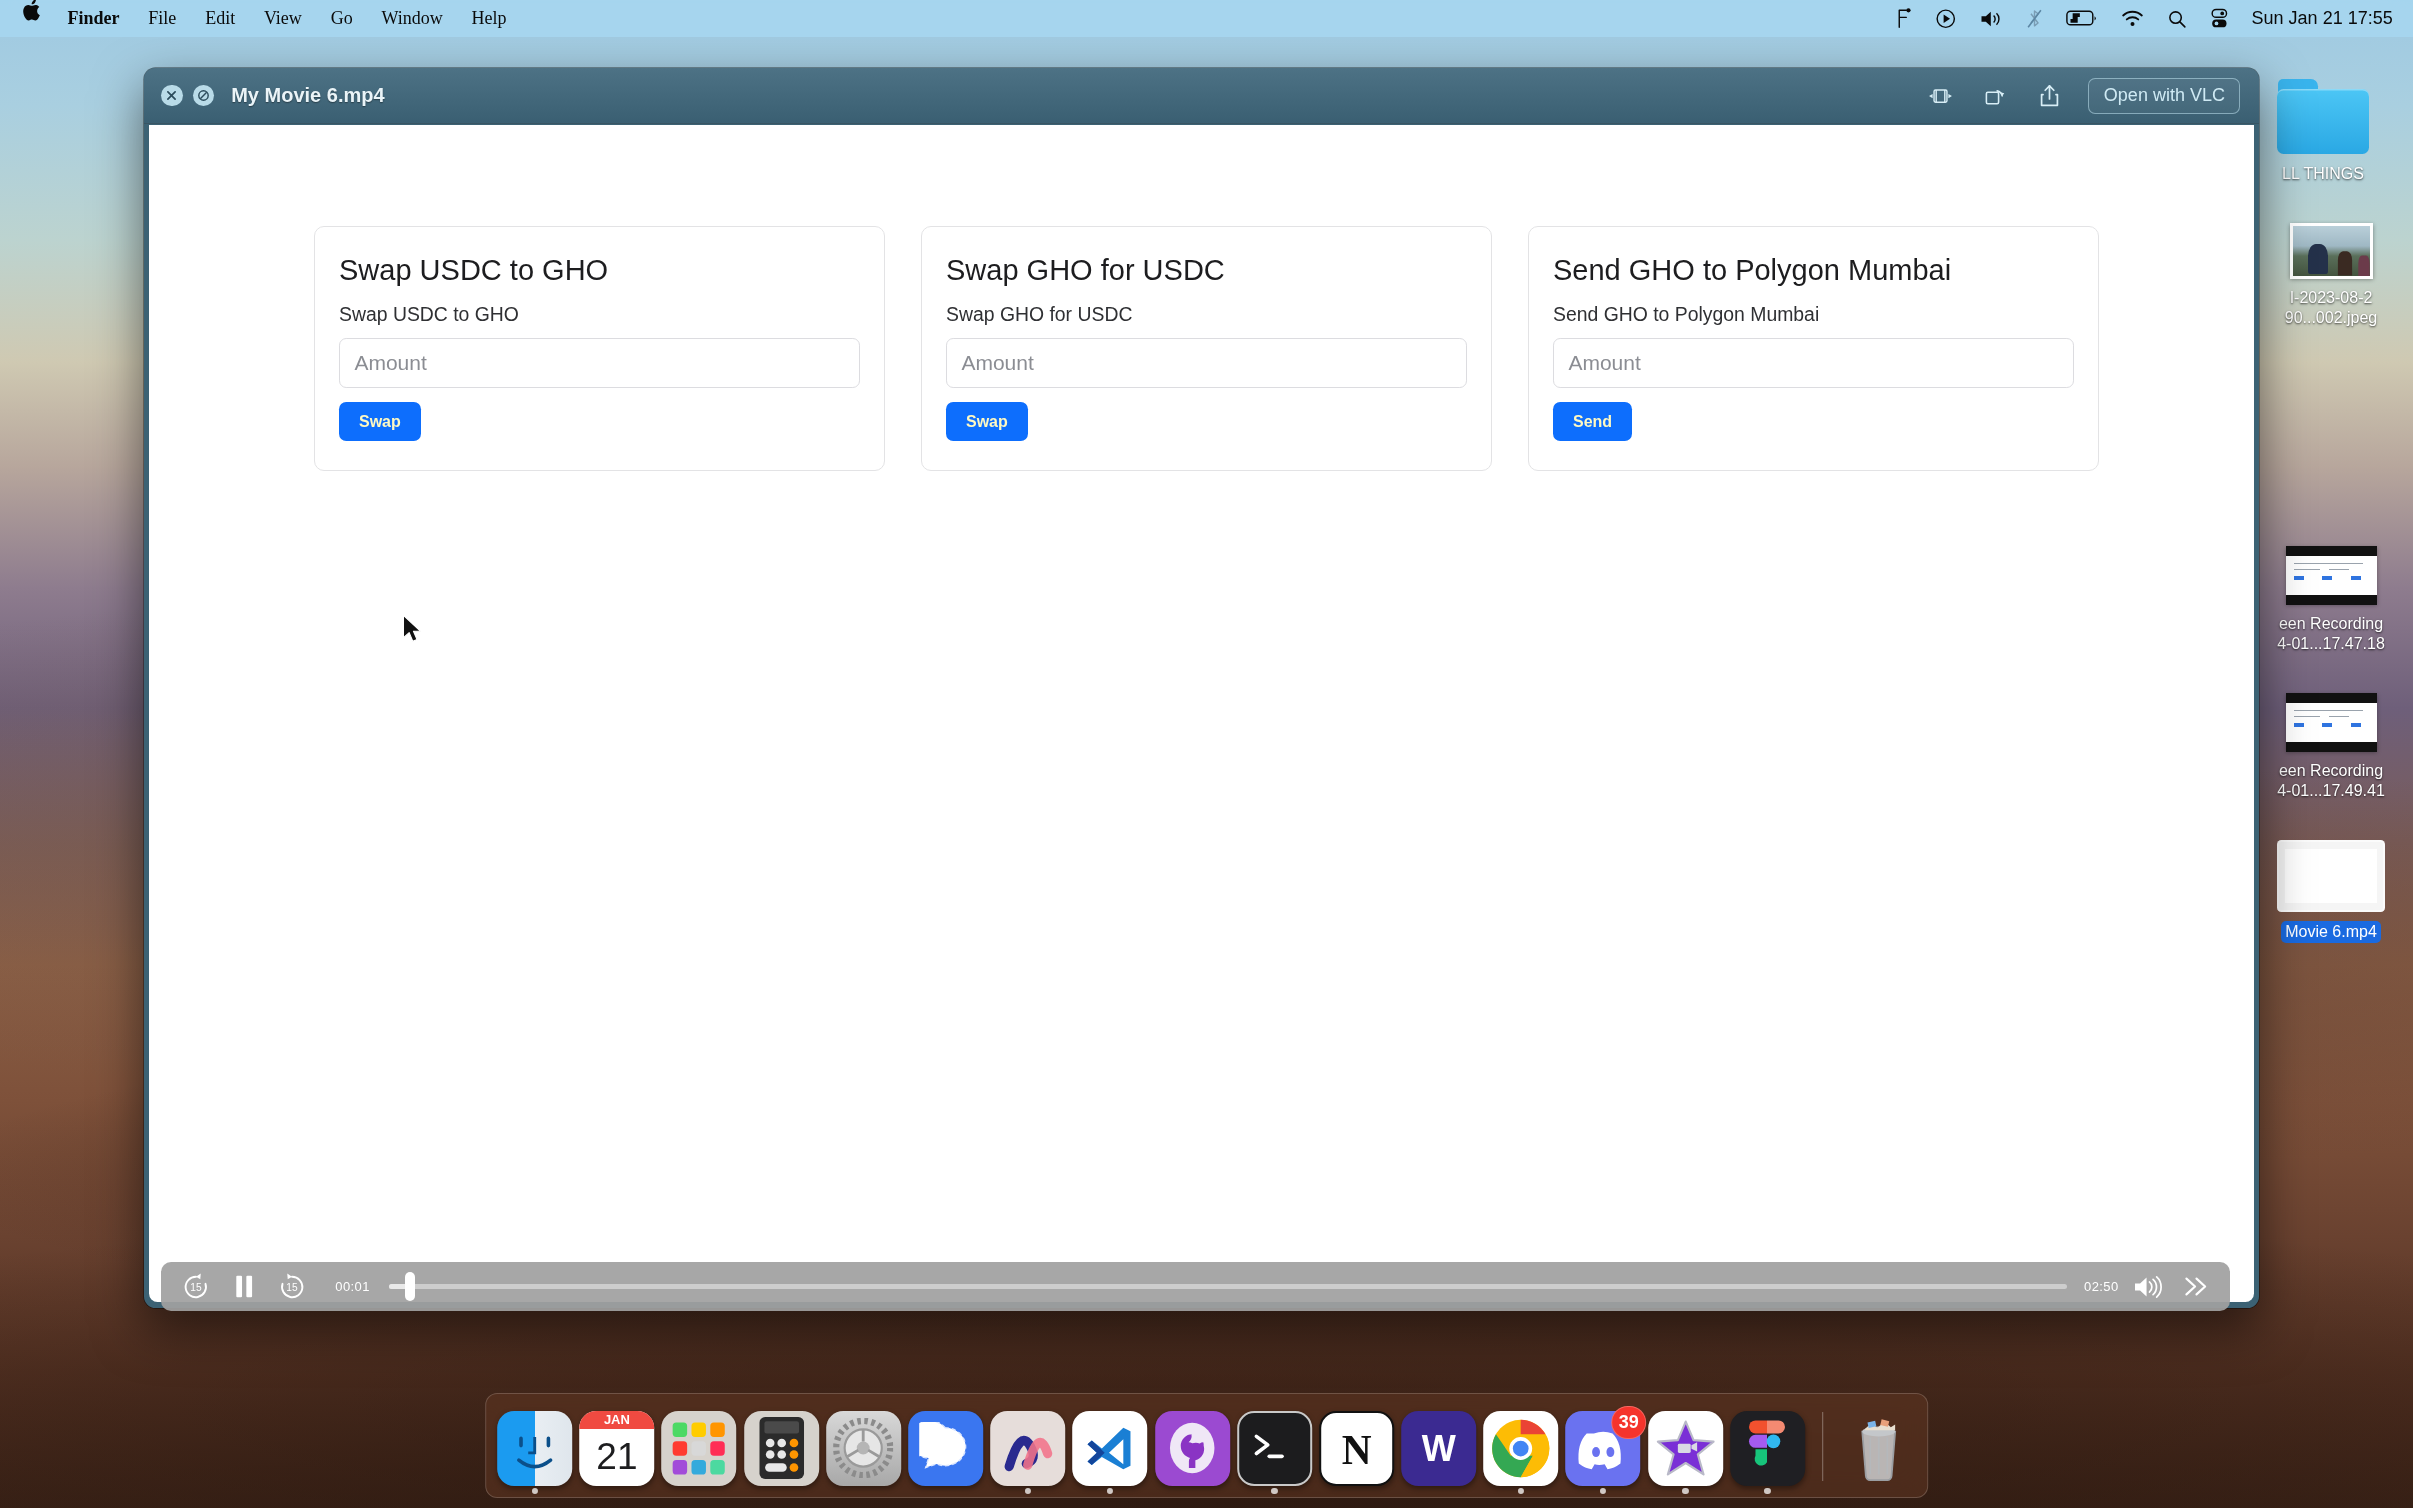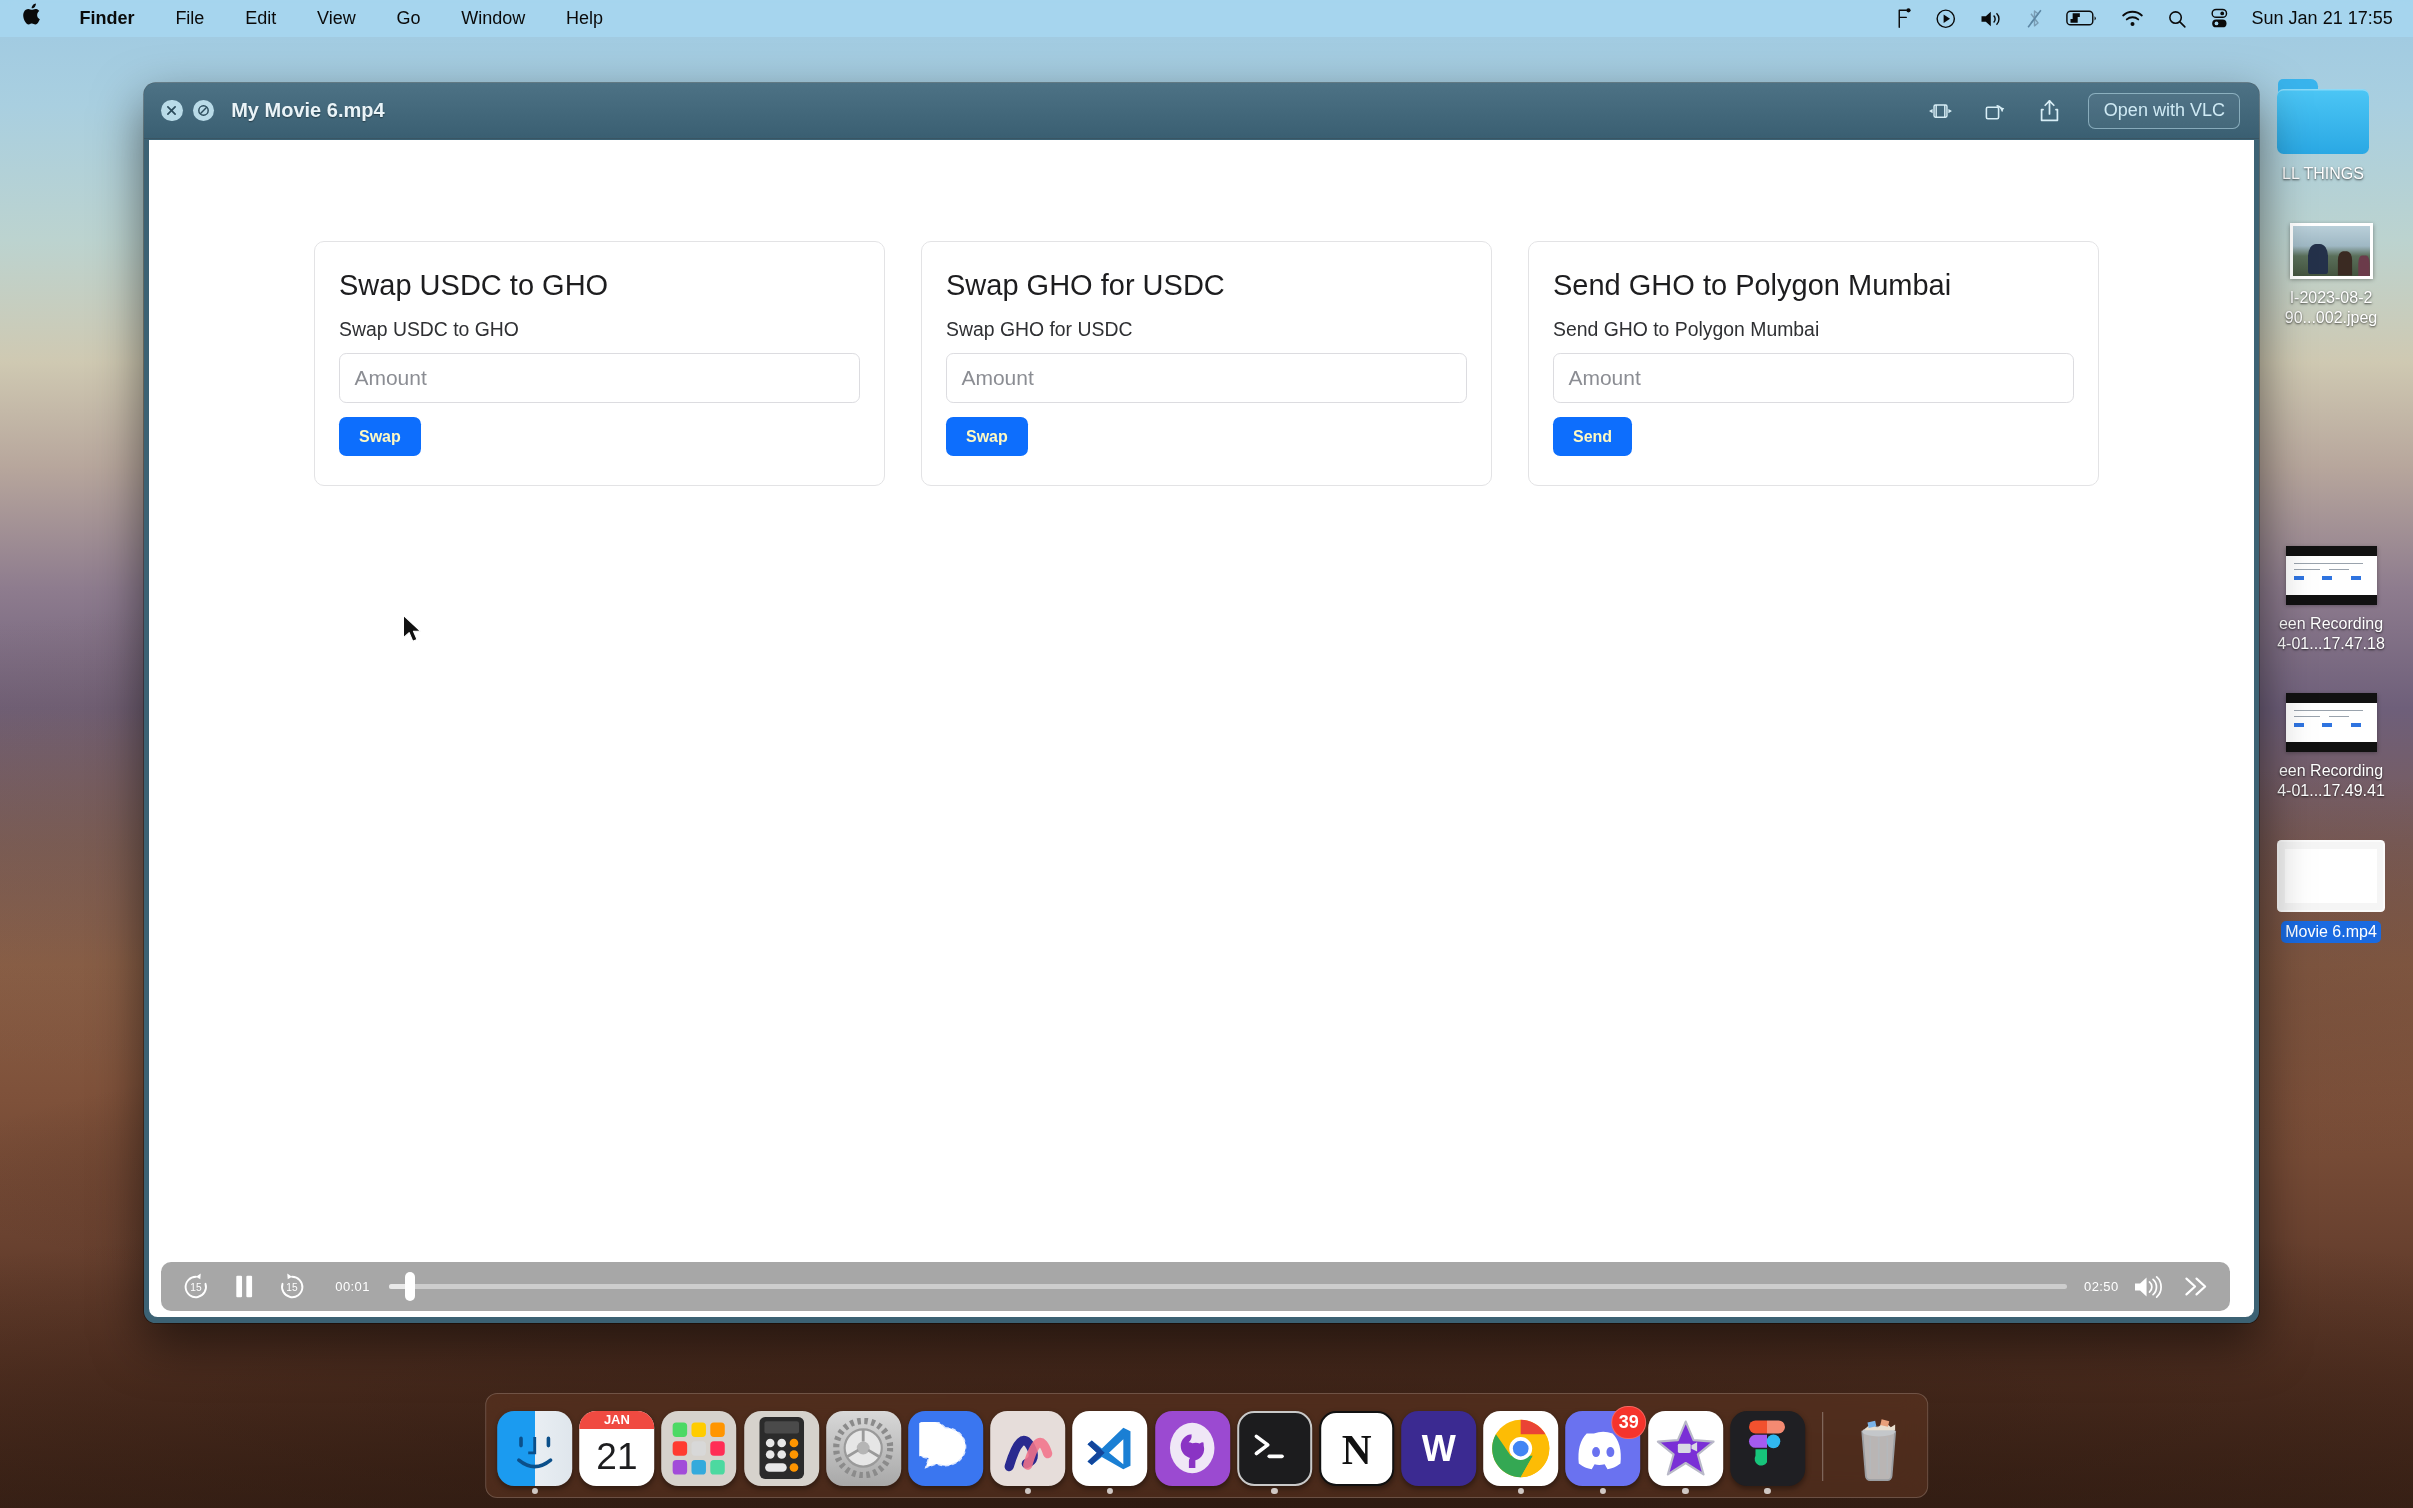--- a/index.html
+++ b/index.html
@@ -40,21 +40,21 @@
 
   
   #menubar{
     position:absolute; top:0; left:0; width:2413px; height:37px;
     background:rgba(166,214,239,.92);
     display:flex; align-items:center;
     padding:0 16px 0 21.5px;
     font-size:18px; color:#0a0a0a; z-index:60;
     backdrop-filter:blur(14.4px);
   }
-  .mb-left{ display:flex; align-items:center; gap:12px; }
+  .mb-left{ display:flex; gap:0;font-family:Liberation Serif, serif; }
   .mb-item{ padding:0 14.4px; white-space:nowrap; line-height:37px; }
   .mb-item.app{ font-weight:bold; }
   .apple-logo{ padding:0 13px 0 0; font-size:21.5px; line-height:1; position:relative; top:-1.4px;}
   .mb-right{ margin-left:auto; display:flex; align-items:center; gap:0; }
   .mb-icon{ padding:0 11.5px; display:flex; align-items:center; }
   .mb-clock{ padding:0 4.3px 0 11.5px; white-space:nowrap; font-size:18px; }
 
   
   .desk-icon{
     position:absolute; width:136px; text-align:center; z-index:5;
@@ -101,21 +101,21 @@
   .rec-thumb .ln{position:absolute;height:1.4px;background:#9aa3ad;}
   .rec-thumb .bl{position:absolute;height:3.6px;width:10px;background:#2f74e0;}
   .mov-thumb{
     width:108px;height:72px;background:#f5f5f5;position:relative;
     border:2.2px solid rgba(255,255,255,.55);border-radius:4.3px;overflow:hidden;
   }
   .mov-thumb .pg{position:absolute;left:5.7px;right:5.7px;top:7.2px;bottom:7.2px;background:#fff;}
 
   
   #qt-window{
-    position:absolute; left:144px; top:83px; width:2115px; height:1240px;
+    position:absolute; left:144px; top:68px; width:2115px; height:1240px;
     border-radius:11.5px;
     background:#3c6274;
     box-shadow:0 20px 50px rgba(0,0,0,.55), 0 0 0 0.7px rgba(0,0,0,.45);
     overflow:hidden; z-index:20;
   }
   #qt-titlebar{
     height:56px; width:100%;
     background:linear-gradient(180deg,#4d7285,#3a5f72);
     display:flex; align-items:center; padding:0 18.7px 0 17px;
     border-bottom:0.7px solid rgba(0,0,0,.25);

